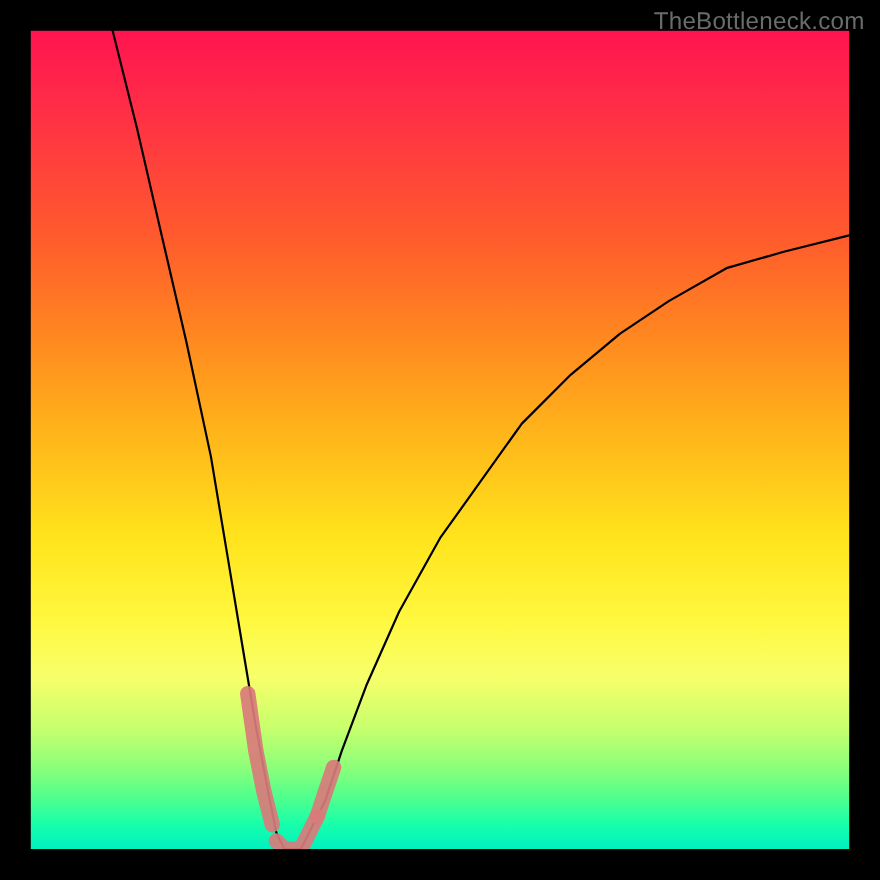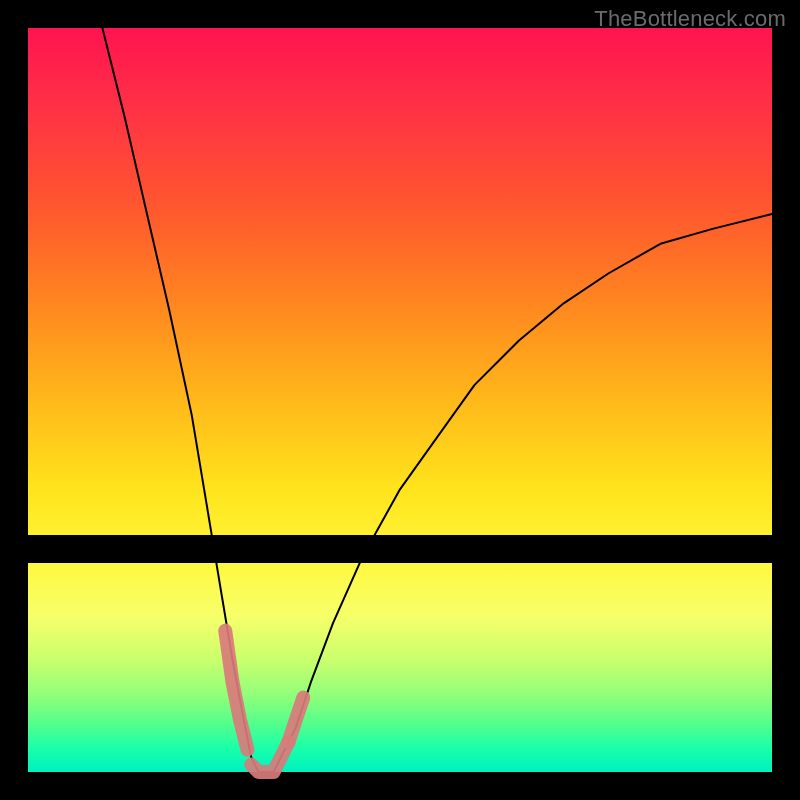--- a/index.html
+++ b/index.html
@@ -7,21 +7,21 @@
     padding: 0;
     width: 800px;
     height: 800px;
     background: #000;
     font-family: Arial, Helvetica, sans-serif;
     overflow: hidden;
   }
   .frame {
     position: relative;
     width: 800px;
-    height: 563px;
+    height: 800px;
     background: #000;
   }
   .watermark {
     position: absolute;
     top: 6px;
     right: 14px;
     color: #6b6b6b;
     font-size: 22px;
     letter-spacing: 0.2px;
     user-select: none;

